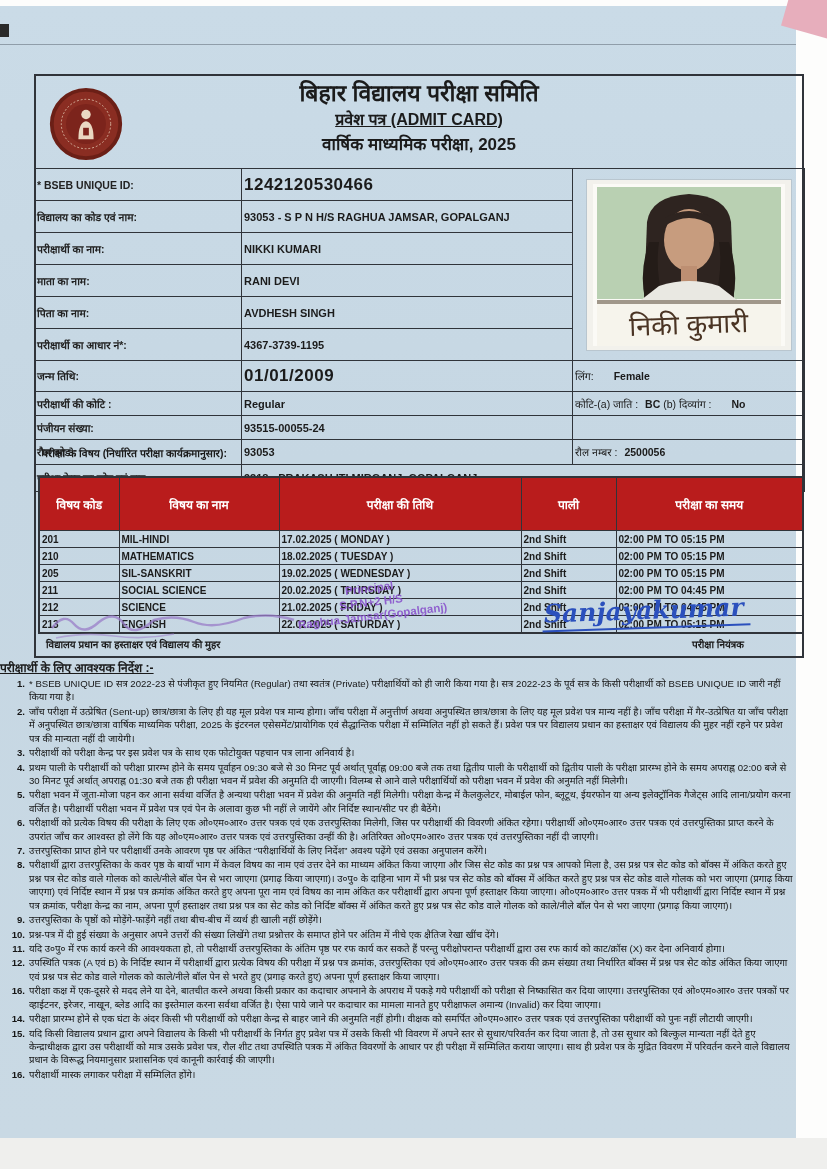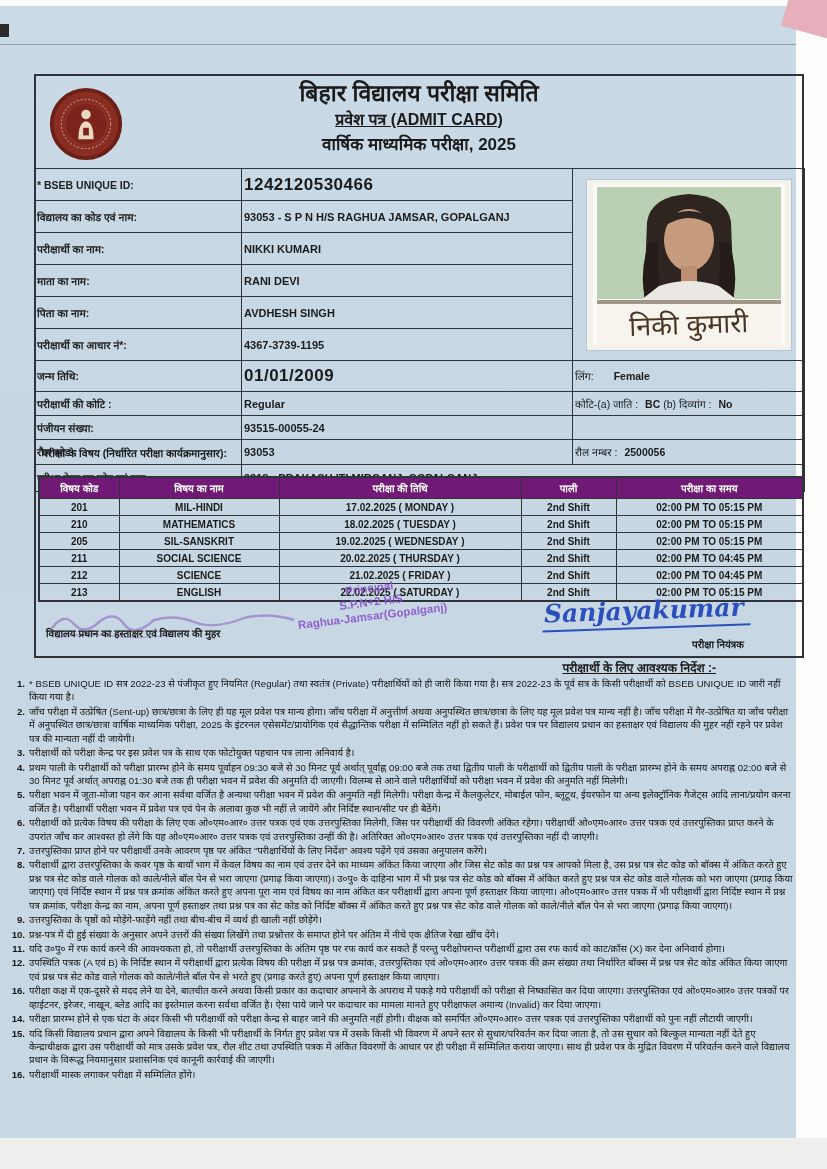--- a/index.html
+++ b/index.html
@@ -28,37 +28,37 @@
                    font-size:10.5px;overflow:hidden;white-space:nowrap;}
   .fields-table td.lbl{font-weight:bold;color:#222;}
   .fields-table td.val{font-weight:bold;font-size:11px;}
   .fields-table .big{font-size:17px;font-weight:bold;letter-spacing:.5px;}
   .fields-table td.rt{font-size:10.5px;}
   .fields-table td.rt b{margin-left:4px;}
   .photo-cell{padding:2px !important;text-align:center;}
 
   .subjects-title{position:absolute;left:6px;top:370px;font-size:10.5px;font-weight:bold;}
   .subjects-table{position:absolute;left:2px;top:400px;width:764px;border:2px solid #30343a;table-layout:fixed;}
-  .subjects-table th{background:#701a75;color:#fff;font-size:10px;font-weight:bold;
-                     border:1px solid #30343a;height:20px;padding:0 2px;}
-  .subjects-table td{border:1px solid #30343a;font-size:10px;font-weight:bold;text-align:center;
-                     height:16px;padding:0 10px;white-space:nowrap;overflow:hidden;}
+  .subjects-table th{background:#b91c1c;color:#fff;font-size:12px;font-weight:bold;
+                     border:1px solid #30343a;height:20px;padding:16px 2px;}
+  .subjects-table td{border:1px solid #30343a;font-size:10px;font-weight:bold;text-align:left;
+                     height:16px;padding:0 2px;white-space:nowrap;overflow:hidden;}
 
   .sign-area{position:absolute;left:0;right:0;top:522px;bottom:0;}
   .scribble{position:absolute;left:8px;top:4px;}
   .stamp{position:absolute;left:205px;top:-16px;width:260px;text-align:center;
          color:#8a55cc;font-weight:bold;font-size:11.5px;line-height:1.2;
          transform:rotate(-7deg);opacity:.9;}
   .controller-sig{position:absolute;right:52px;top:-2px;color:#2b50bd;
          font-family:"DejaVu Serif","Liberation Serif",serif;font-style:italic;font-weight:bold;
          font-size:25px;transform:rotate(-2deg);border-bottom:2px solid #2b50bd;padding:0 6px 2px 2px;}
-  .sig-label-left{position:absolute;left:10px;bottom:16px;font-size:10px;font-weight:bold;}
+  .sig-label-left{position:absolute;left:10px;bottom:5px;font-size:10px;font-weight:bold;}
   .sig-label-right{position:absolute;right:58px;bottom:5px;font-size:10px;font-weight:bold;}
 
-  .inst-head{position:absolute;left:0;top:659px;width:716px;text-align:right;
+  .inst-head{position:absolute;left:0;top:659px;width:716px;text-align:left;
              font-size:12px;font-weight:bold;text-decoration:underline;}
   .inst-list{position:absolute;left:5px;top:677px;width:790px;margin:0;padding:0;list-style:none;}
   .inst-list li{display:flex;font-size:9.6px;line-height:1.4;color:#161616;margin-bottom:1px;}
   .inst-list .num{flex:0 0 20px;text-align:right;margin-right:4px;font-weight:bold;}
   .inst-list .txt{flex:1;}
 
   .bottom-strip{position:absolute;left:0;top:1138px;width:827px;height:31px;background:#efefed;}
 </style>
 </head>
 <body>
@@ -138,21 +138,21 @@
             <td class="val"><span>4367-3739-1195</span></td>
           </tr>
           <tr>
             <td class="lbl" style="height: 28px;">जन्म तिथि:</td>
             <td class="val"><span class="big">01/01/2009</span></td>
             <td class="rt"><span style="margin-right: 16px;">लिंग:</span><b style="margin-right: 3px;">Female</b></td>
           </tr>
           <tr>
             <td class="lbl" style="height: 21px;">परीक्षार्थी की कोटि :</td>
             <td class="val"><span>Regular</span></td>
-            <td class="rt"><span style="margin-right: 3px;">कोटि-(a) जाति :</span><b style="margin-right: 3px;">BC</b><span style="margin-right: 3px;">(b) दिव्यांग :</span><b style="margin-right: 3px;">No</b></td>
+            <td class="rt"><span style="margin-right: 3px;">कोटि-(a) जाति :</span><b style="margin-right: 3px;">BC</b><span style="margin-right: 16px;">(b) दिव्यांग :</span><b style="margin-right: 3px;">No</b></td>
           </tr>
           <tr>
             <td class="lbl" style="height: 21px;">पंजीयन संख्या:</td>
             <td class="val"><span>93515-00055-24</span></td>
             <td class="rt"></td>
           </tr>
           <tr>
             <td class="lbl" style="height: 22px;">रौल कोड :</td>
             <td class="val"><span>93053</span></td>
             <td class="rt"><span style="margin-right: 3px;">रौल नम्बर :</span><b style="margin-right: 3px;">2500056</b></td>

